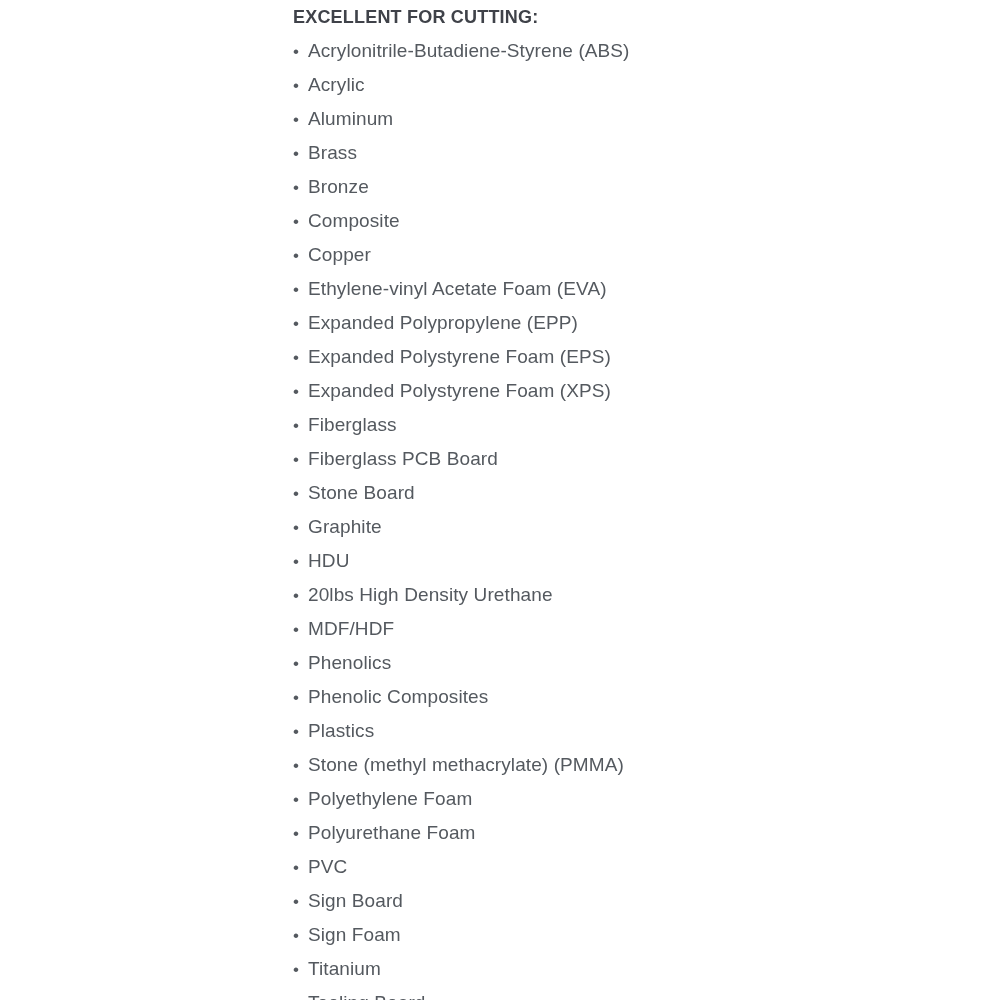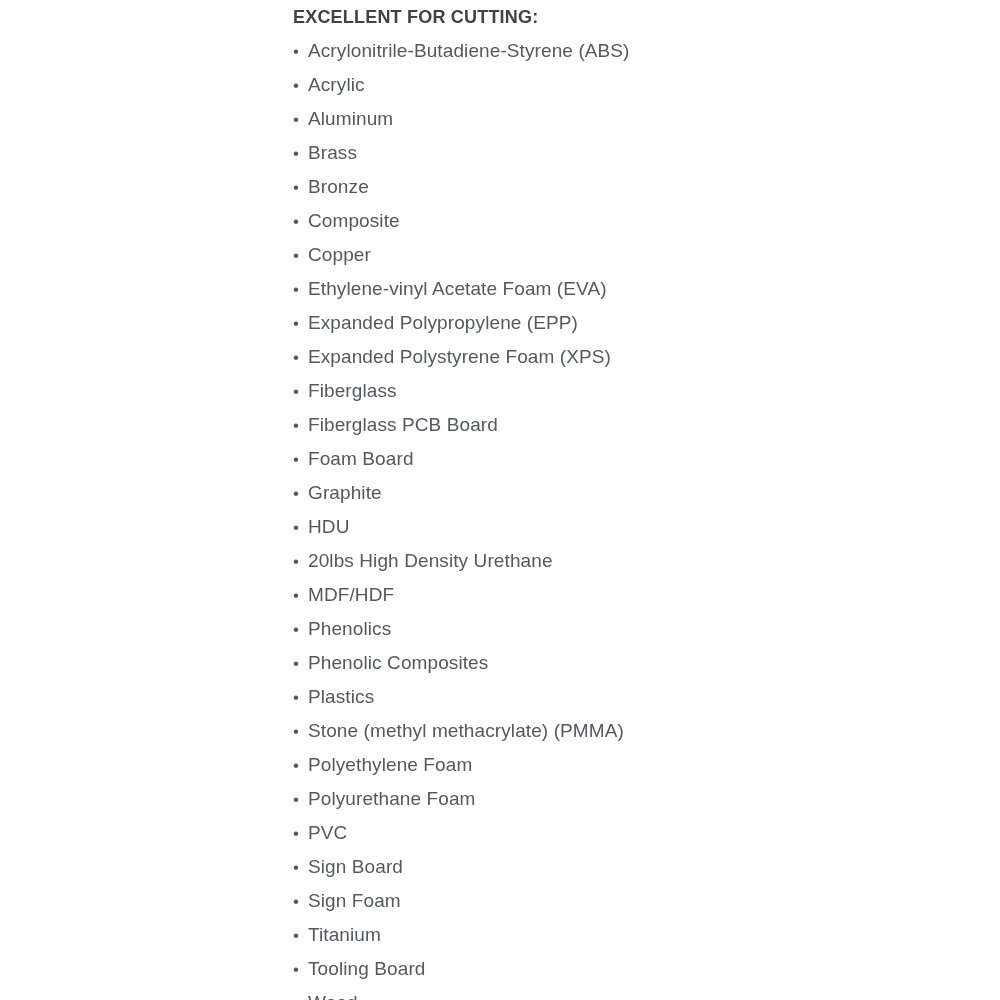--- a/index.html
+++ b/index.html
@@ -53,24 +53,25 @@
   <ul class="materials">
       <li><span class="bullet">•</span><span>Acrylonitrile-Butadiene-Styrene (ABS)</span></li>
       <li><span class="bullet">•</span><span>Acrylic</span></li>
       <li><span class="bullet">•</span><span>Aluminum</span></li>
       <li><span class="bullet">•</span><span>Brass</span></li>
       <li><span class="bullet">•</span><span>Bronze</span></li>
       <li><span class="bullet">•</span><span>Composite</span></li>
       <li><span class="bullet">•</span><span>Copper</span></li>
       <li><span class="bullet">•</span><span>Ethylene-vinyl Acetate Foam (EVA)</span></li>
       <li><span class="bullet">•</span><span>Expanded Polypropylene (EPP)</span></li>
+      <li><span class="bullet">•</span><span>Expanded Polystyrene Foam (EPS)</span></li>
       <li><span class="bullet">•</span><span>Expanded Polystyrene Foam (XPS)</span></li>
       <li><span class="bullet">•</span><span>Fiberglass</span></li>
       <li><span class="bullet">•</span><span>Fiberglass PCB Board</span></li>
-      <li><span class="bullet">•</span><span>Foam Board</span></li>
+      <li><span class="bullet">•</span><span>Stone Board</span></li>
       <li><span class="bullet">•</span><span>Graphite</span></li>
       <li><span class="bullet">•</span><span>HDU</span></li>
       <li><span class="bullet">•</span><span>20lbs High Density Urethane</span></li>
       <li><span class="bullet">•</span><span>MDF/HDF</span></li>
       <li><span class="bullet">•</span><span>Phenolics</span></li>
       <li><span class="bullet">•</span><span>Phenolic Composites</span></li>
       <li><span class="bullet">•</span><span>Plastics</span></li>
       <li><span class="bullet">•</span><span>Stone (methyl methacrylate) (PMMA)</span></li>
       <li><span class="bullet">•</span><span>Polyethylene Foam</span></li>
       <li><span class="bullet">•</span><span>Polyurethane Foam</span></li>

